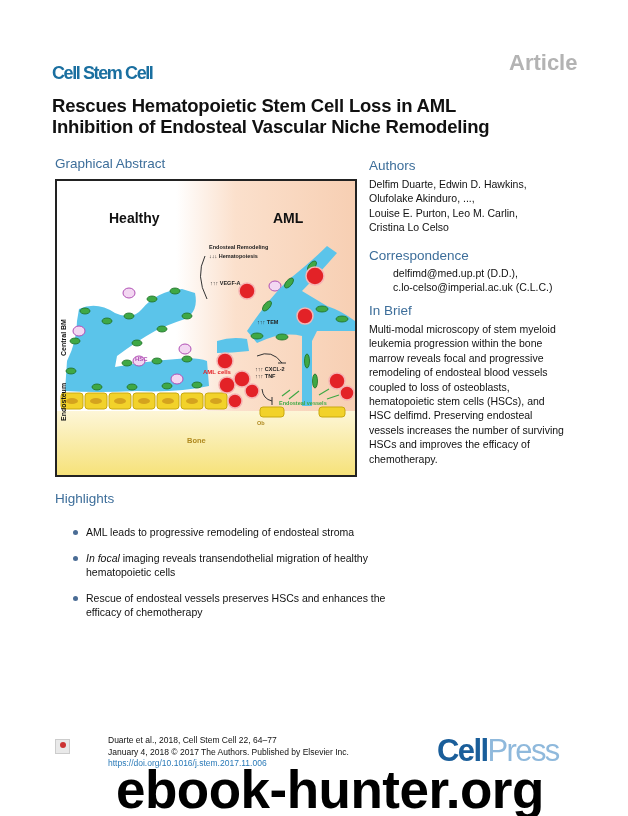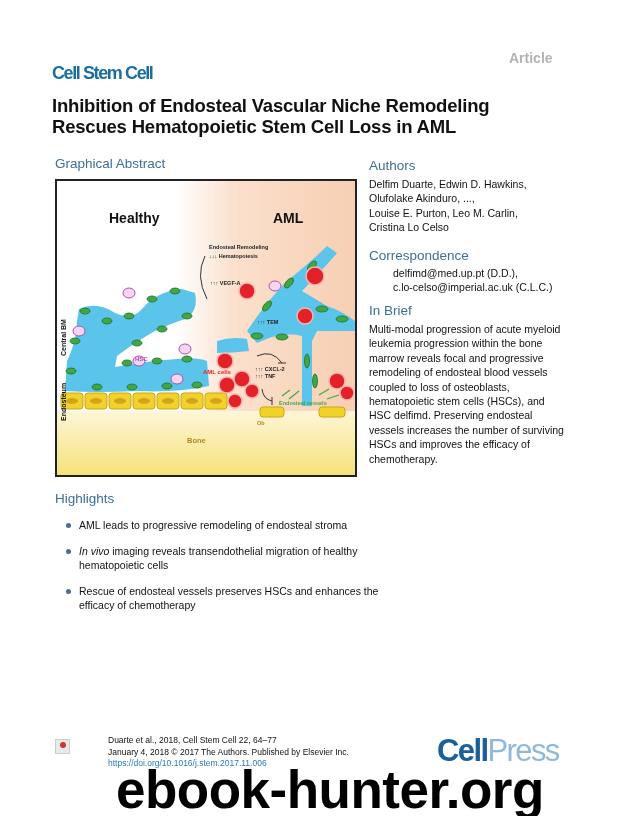--- a/index.html
+++ b/index.html
@@ -1,53 +1,53 @@
 <!DOCTYPE html>
 <html><head>
 <meta charset="utf-8">
 <style>
   html, body { margin: 0; padding: 0; background: #fff; }
   body { width: 628px; height: 816px; position: relative; overflow: hidden; font-family: "Liberation Sans", sans-serif; color: #111; }
   .abs { position: absolute; }
-  .article-tag { left: 509px; top: 50px; font-size: 14px; font-weight: bold; color: #b3b3b3; }
+  .article-tag { left: 509px; top: 50px; font-size: 22px; font-weight: bold; color: #b3b3b3; }
   .journal { left: 52px; top: 63px; font-size: 18px; font-weight: bold; color: #1a6fa0; letter-spacing: -1.4px; }
   .title { left: 52px; top: 95px; width: 520px; font-size: 18.5px; font-weight: bold; line-height: 21px; color: #111; letter-spacing: -0.2px; }
   .sec-head { font-size: 13.5px; color: #3d6e9a; }
   .ga-head { left: 55px; top: 156px; }
   .figure { left: 55px; top: 179px; width: 302px; height: 298px; border: 2px solid #222; box-sizing: border-box; overflow: hidden; background: linear-gradient(to right, #ffffff 0%, #ffffff 40%, #fbe0cc 60%, #f7cfb3 100%); }
   .figure svg { position: absolute; left: 0; top: 0; }
   .right-col { left: 369px; width: 250px; }
   .body-text { font-size: 10.5px; line-height: 14.4px; color: #111; }
   .authors-head { top: 158px; }
   .authors-text { top: 177px; }
   .corr-head { top: 248px; }
   .corr-text { top: 266px; margin-left: 24px; }
   .brief-head { top: 303px; }
   .brief-text { top: 322px; width: 240px; }
   .hl-head { left: 55px; top: 491px; }
-  .hl-list { left: 55px; top: 508px; width: 320px; margin: 10px; padding: 0; list-style: none; }
+  .hl-list { left: 55px; top: 508px; width: 320px; margin: 17px; padding: 0; list-style: none; }
   .hl-list li { position: relative; padding-left: 14px; font-size: 10.5px; line-height: 14px; margin-bottom: 12px; }
   .hl-list li .bullet { position: absolute; left: 1px; top: 5px; width: 5px; height: 5px; border-radius: 50%; background: #4a6c95; }
   .footer-cite { left: 108px; top: 735px; font-size: 8.5px; line-height: 11.5px; color: #111; }
   .footer-cite .doi { color: #2a7ab8; }
   .crossmark { left: 55px; top: 739px; width: 15px; height: 15px; background: #e9e9e9; border: 1px solid #ccc; box-sizing: border-box; }
   .crossmark::after { content: ""; position: absolute; left: 4px; top: 2px; width: 6px; height: 6px; border-radius: 50%; background: #c33; }
   .cellpress { left: 437px; top: 733px; font-size: 31px; font-weight: bold; letter-spacing: -1.6px; }
   .cellpress .cell { color: #1a5e9a; }
   .cellpress .press { color: #8fb9dc; font-weight: normal; }
   .watermark { left: 116px; top: 760px; font-size: 53px; font-weight: bold; color: #000; letter-spacing: -0.5px; line-height: 60px; }
 </style>
 </head>
 <body>
 
 <div class="abs article-tag">Article</div>
 <div class="abs journal">Cell Stem Cell</div>
 <div class="abs title">
+  <div>Rescues Hematopoietic Stem Cell Loss in AML</div>
   <div>Inhibition of Endosteal Vascular Niche Remodeling</div>
-  <div>Rescues Hematopoietic Stem Cell Loss in AML</div>
 </div>
 
 <div class="abs sec-head ga-head">Graphical Abstract</div>
 
 <div class="abs figure">
   <svg width="298" height="294" viewBox="0 0 298 294" font-family="Liberation Sans, sans-serif">
 
     <defs>
       <linearGradient id="boneg" x1="0" y1="0" x2="0" y2="1">
         <stop offset="0" stop-color="#fdf6d8"></stop>
@@ -174,36 +174,36 @@
 </div>
 
 <div class="abs right-col sec-head corr-head">Correspondence</div>
 <div class="abs right-col body-text corr-text">
   <div>delfimd@med.up.pt (D.D.),</div>
   <div>c.lo-celso@imperial.ac.uk (C.L.C.)</div>
 </div>
 
 <div class="abs right-col sec-head brief-head">In Brief</div>
 <div class="abs right-col body-text brief-text">
-  <div>Multi-modal progression of acute myeloid</div>
+  <div>Multi-modal microscopy of stem myeloid</div>
   <div>leukemia progression within the bone</div>
   <div>marrow reveals focal and progressive</div>
   <div>remodeling of endosteal blood vessels</div>
   <div>coupled to loss of osteoblasts,</div>
   <div>hematopoietic stem cells (HSCs), and</div>
   <div>HSC delfimd. Preserving endosteal</div>
   <div>vessels increases the number of surviving</div>
   <div>HSCs and improves the efficacy of</div>
   <div>chemotherapy.</div>
 </div>
 
 <div class="abs sec-head hl-head">Highlights</div>
 <ul class="abs hl-list">
   <li><span class="bullet"></span><i></i><span>AML leads to progressive remodeling of endosteal stroma</span></li>
-  <li><span class="bullet"></span><i>In vivo</i><span> imaging reveals transendothelial migration of healthy hematopoietic cells</span></li>
+  <li><span class="bullet"></span><i>In focal</i><span> imaging reveals transendothelial migration of healthy hematopoietic cells</span></li>
   <li><span class="bullet"></span><i></i><span>Rescue of endosteal vessels preserves HSCs and enhances the efficacy of chemotherapy</span></li>
 </ul>
 
 <div class="abs crossmark"></div>
 <div class="abs footer-cite">
   <div>Duarte et al., 2018, Cell Stem Cell 22, 64–77</div>
   <div>January 4, 2018 © 2017 The Authors. Published by Elsevier Inc.</div>
   <div class="doi">https://doi.org/10.1016/j.stem.2017.11.006</div>
 </div>
 

